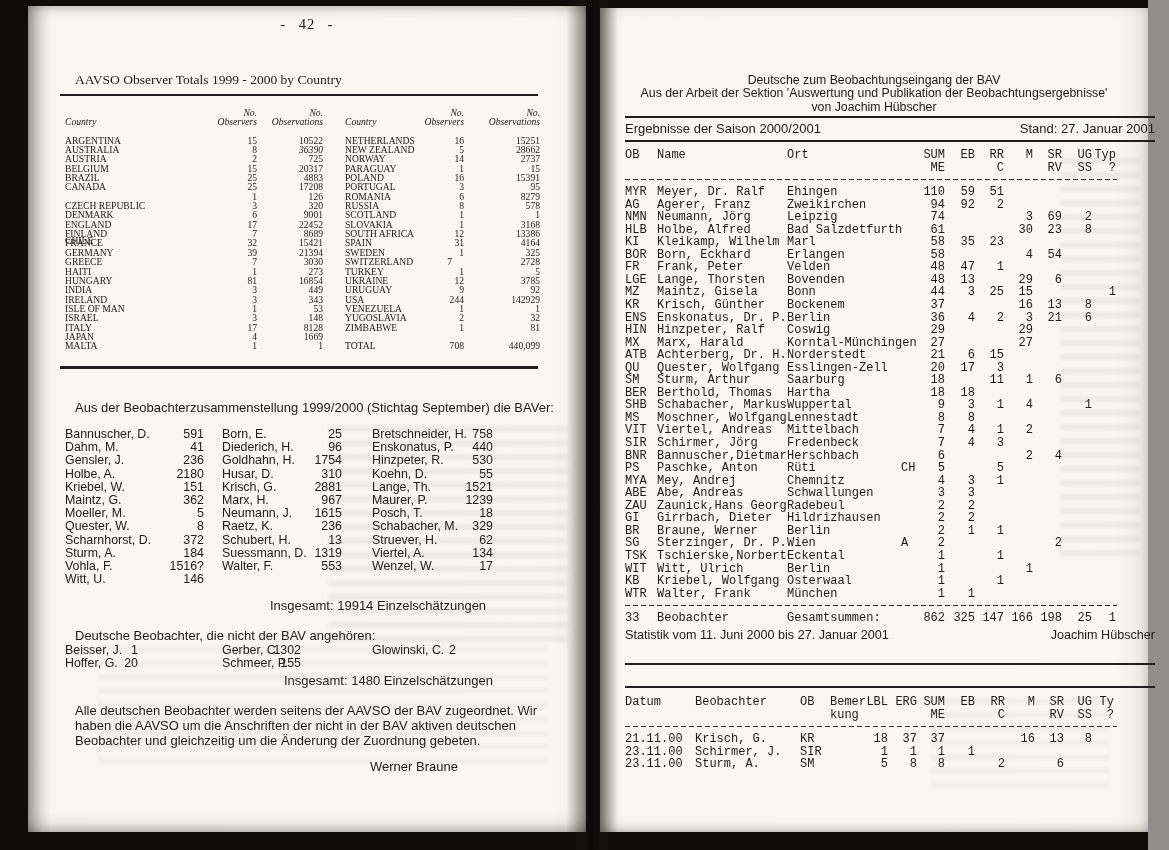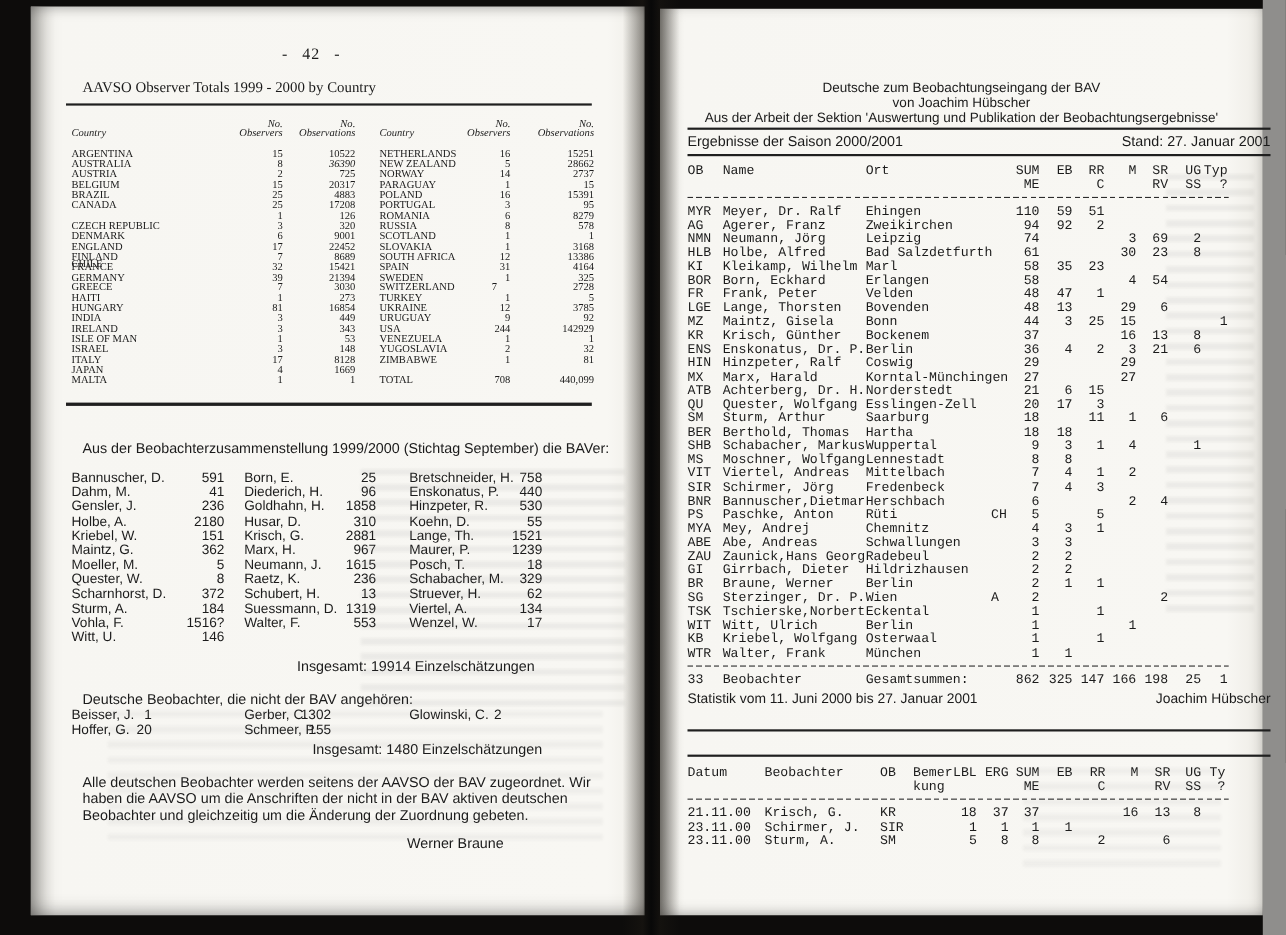--- a/index.html
+++ b/index.html
@@ -42,21 +42,21 @@
   .bleed{position:absolute;opacity:.07;filter:blur(1.5px);pointer-events:none;
         background:repeating-linear-gradient(180deg,#555 0 6px,transparent 6px 14px);}
 </style>
 </head>
 <body>
 
 <div class="scan">
   <div class="right-strip"></div>
 
   <div class="page page-left">
-    <div class="abs pnum" style="left:0;top:36px;width:510px;">- 42 -</div>
+    <div class="abs pnum" style="left:0;top:10px;width:510px;padding-left:24px;">- 42 -</div>
 
     <div class="abs serif lp-title" style="left:47px;top:66px;">AAVSO Observer Totals 1999 - 2000 by Country</div>
     <div class="abs rule" style="left:32px;top:88px;width:478px;height:2px;"></div>
 
     <div class="abs" style="left:37px;top:102px;">
       <div class="ctwrap">
         <div class="cgroup" id="cgA" style="width:258px;">
             <div class="crow cth">
               <span class="" style="width: 148px;"></span>
               <span class="" style="width: 44px; text-align: right;">No.</span>
@@ -333,21 +333,21 @@
           <span class="bv1">41</span>
           <span class="bn2">Diederich, H.</span>
           <span class="bv2">96</span>
           <span class="bn3">Enskonatus, P.</span>
           <span class="bv3">440</span>
         </div>
         <div class="obsrow">
           <span class="bn1">Gensler, J.</span>
           <span class="bv1">236</span>
           <span class="bn2">Goldhahn, H.</span>
-          <span class="bv2">1858</span>
+          <span class="bv2">1754</span>
           <span class="bn3">Hinzpeter, R.</span>
           <span class="bv3">530</span>
         </div>
         <div class="obsrow">
           <span class="bn1">Holbe, A.</span>
           <span class="bv1">2180</span>
           <span class="bn2">Husar, D.</span>
           <span class="bv2">310</span>
           <span class="bn3">Koehn, D.</span>
           <span class="bv3">55</span>
@@ -439,22 +439,22 @@
     <div class="abs body13" style="left:342px;top:753px;">Werner  Braune</div>
 
     <div class="bleed" style="left:300px;top:420px;width:240px;height:220px;"></div>
     <div class="bleed" style="left:70px;top:640px;width:450px;height:120px;opacity:.05;"></div>
   </div>
 
   <div class="page page-right">
 
     <div class="abs" style="left:10px;top:66px;width:528px;text-align:center;font-size:12.3px;line-height:13.3px;">
       <div>Deutsche zum Beobachtungseingang der BAV</div>
+      <div>Aus der Arbeit der Sektion 'Auswertung und Publikation der Beobachtungsergebnisse'</div>
       <div>von Joachim Hübscher</div>
-      <div>Aus der Arbeit der Sektion 'Auswertung und Publikation der Beobachtungsergebnisse'</div>
     </div>
 
     <div class="abs rule" style="left:25px;top:108px;width:530px;height:1.5px;"></div>
     <div class="abs rowline" style="left:25px;top:113px;width:530px;">
       <span>Ergebnisse der Saison 2000/2001</span>
       <span>Stand: 27. Januar 2001</span>
     </div>
     <div class="abs rule" style="left:25px;top:132px;width:530px;height:1.5px;"></div>
 
     <div class="abs" style="left:25px;top:141px;" id="resultsTable">

